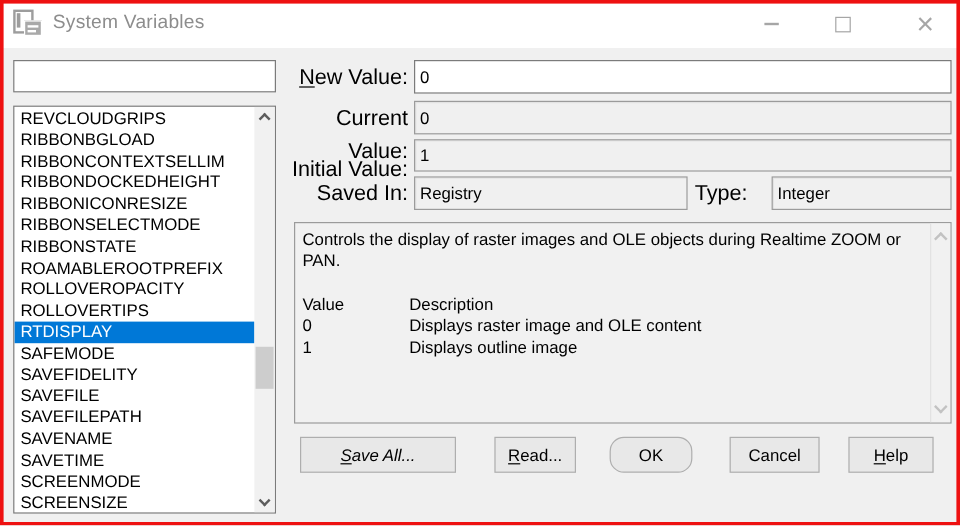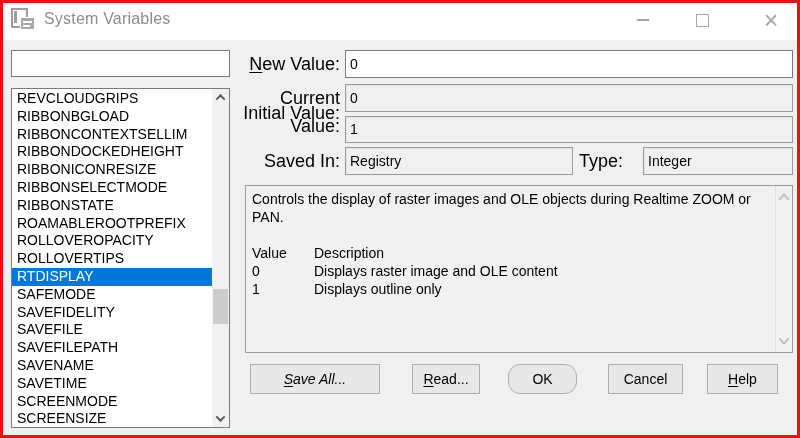--- a/index.html
+++ b/index.html
@@ -36,38 +36,38 @@
   .sb-up { top:0; } .sb-down { bottom:0; }
   .chev { display:block; width:7px; height:7px; }
   .chev-up { border-left:2px solid #5c5c5c; border-top:2px solid #5c5c5c; transform:rotate(45deg) translate(1px,1px); }
   .chev-down { border-left:2px solid #5c5c5c; border-top:2px solid #5c5c5c; transform:rotate(225deg) translate(1px,1px); }
   .sb-thumb { position:absolute; left:1px; width:15px; top:200px; height:35px; background:#cdcdcd; }
 
   
   .flabel { position:absolute; width:100px; text-align:right; font-size:18px; color:#000; }
   .lb-new { left:240px; top:50px; height:28px; line-height:28px; }
   .lb-cur { left:240px; top:84px; height:28px; line-height:28px; }
-  .lb-ini { left:240px; top:100px; height:27px; line-height:27px; }
+  .lb-ini { left:240px; top:128px; height:27px; line-height:27px; }
   .lb-sav { left:240px; top:147px; height:28px; line-height:28px; }
   .lb-typ { left:523px; top:147px; height:28px; line-height:28px; }
 
   .tfield { position:absolute; font-size:14px; padding:0 4px; color:#000; }
   .field-edit { background:#ffffff; border:1px solid #7b7b7b; }
   .field-ro { background:#f0f0f0; border:1px solid #9b9b9b; box-shadow: inset 1px 1px 0 rgba(0,0,0,0.05); line-height:26px; white-space:nowrap; overflow:hidden; }
   .f-new { left:345px; top:50px; width:448px; height:28px; font-family:"Liberation Sans",sans-serif; outline:none; }
   .f-cur { left:345px; top:84px; width:448px; height:28px; }
   .f-ini { left:345px; top:116px; width:448px; height:27px; line-height:25px; }
   .f-sav { left:345px; top:147px; width:228px; height:28px; }
   .f-typ { left:643px; top:147px; width:150px; height:28px; }
 
   
   .descbox { position:absolute; left:245px; top:185px; width:548px; height:168px; background:#f1f1f1; border:1px solid #9b9b9b; overflow:hidden; }
   .desc-inner { position:absolute; left:0; top:0; right:17px; bottom:0; padding:4px 2px 4px 6px; font-size:14px; line-height:18px; color:#000; }
   .desc-table { margin-top:18px; }
-  .trow { display:flex; }
+  .trow { display:flex;gap:27px; }
   .trow .c1 { width:62px; flex:0 0 62px; }
   .trow .c2 { flex:1; }
   .desc-sb { position:absolute; right:0; top:0; bottom:0; width:17px; background:#f1f1f1; border-left:1px solid #e2e2e2; }
   .desc-sb .arr { position:absolute; left:4px; width:8px; height:8px; }
   .desc-arr-up { top:9px; border-left:2px solid #c2c2c2; border-top:2px solid #c2c2c2; transform:rotate(45deg); }
   .desc-arr-down { bottom:9px; border-left:2px solid #c2c2c2; border-top:2px solid #c2c2c2; transform:rotate(225deg); }
 
   
   .btn { position:absolute; top:364px; height:30px; background:#e8e8e8; border:1px solid #aeaeae; font-family:"Liberation Sans",sans-serif; font-size:14px; color:#000; text-align:center; line-height:28px; cursor:default; }
   .b-saveall { left:250px; width:130px;font-style:italic; }
@@ -161,21 +161,21 @@
         <div class="trow">
           <span class="c1">Value</span>
           <span class="c2">Description</span>
         </div>
         <div class="trow">
           <span class="c1">0</span>
           <span class="c2">Displays raster image and OLE content</span>
         </div>
         <div class="trow">
           <span class="c1">1</span>
-          <span class="c2">Displays outline only</span>
+          <span class="c2">Displays outline image</span>
         </div>
       </div>
     </div>
     <div class="desc-sb">
       <span class="arr desc-arr-up"></span>
       <span class="arr desc-arr-down"></span>
     </div>
   </div>
 
   <div class="btn b-saveall"><u>S</u>ave All...</div>

